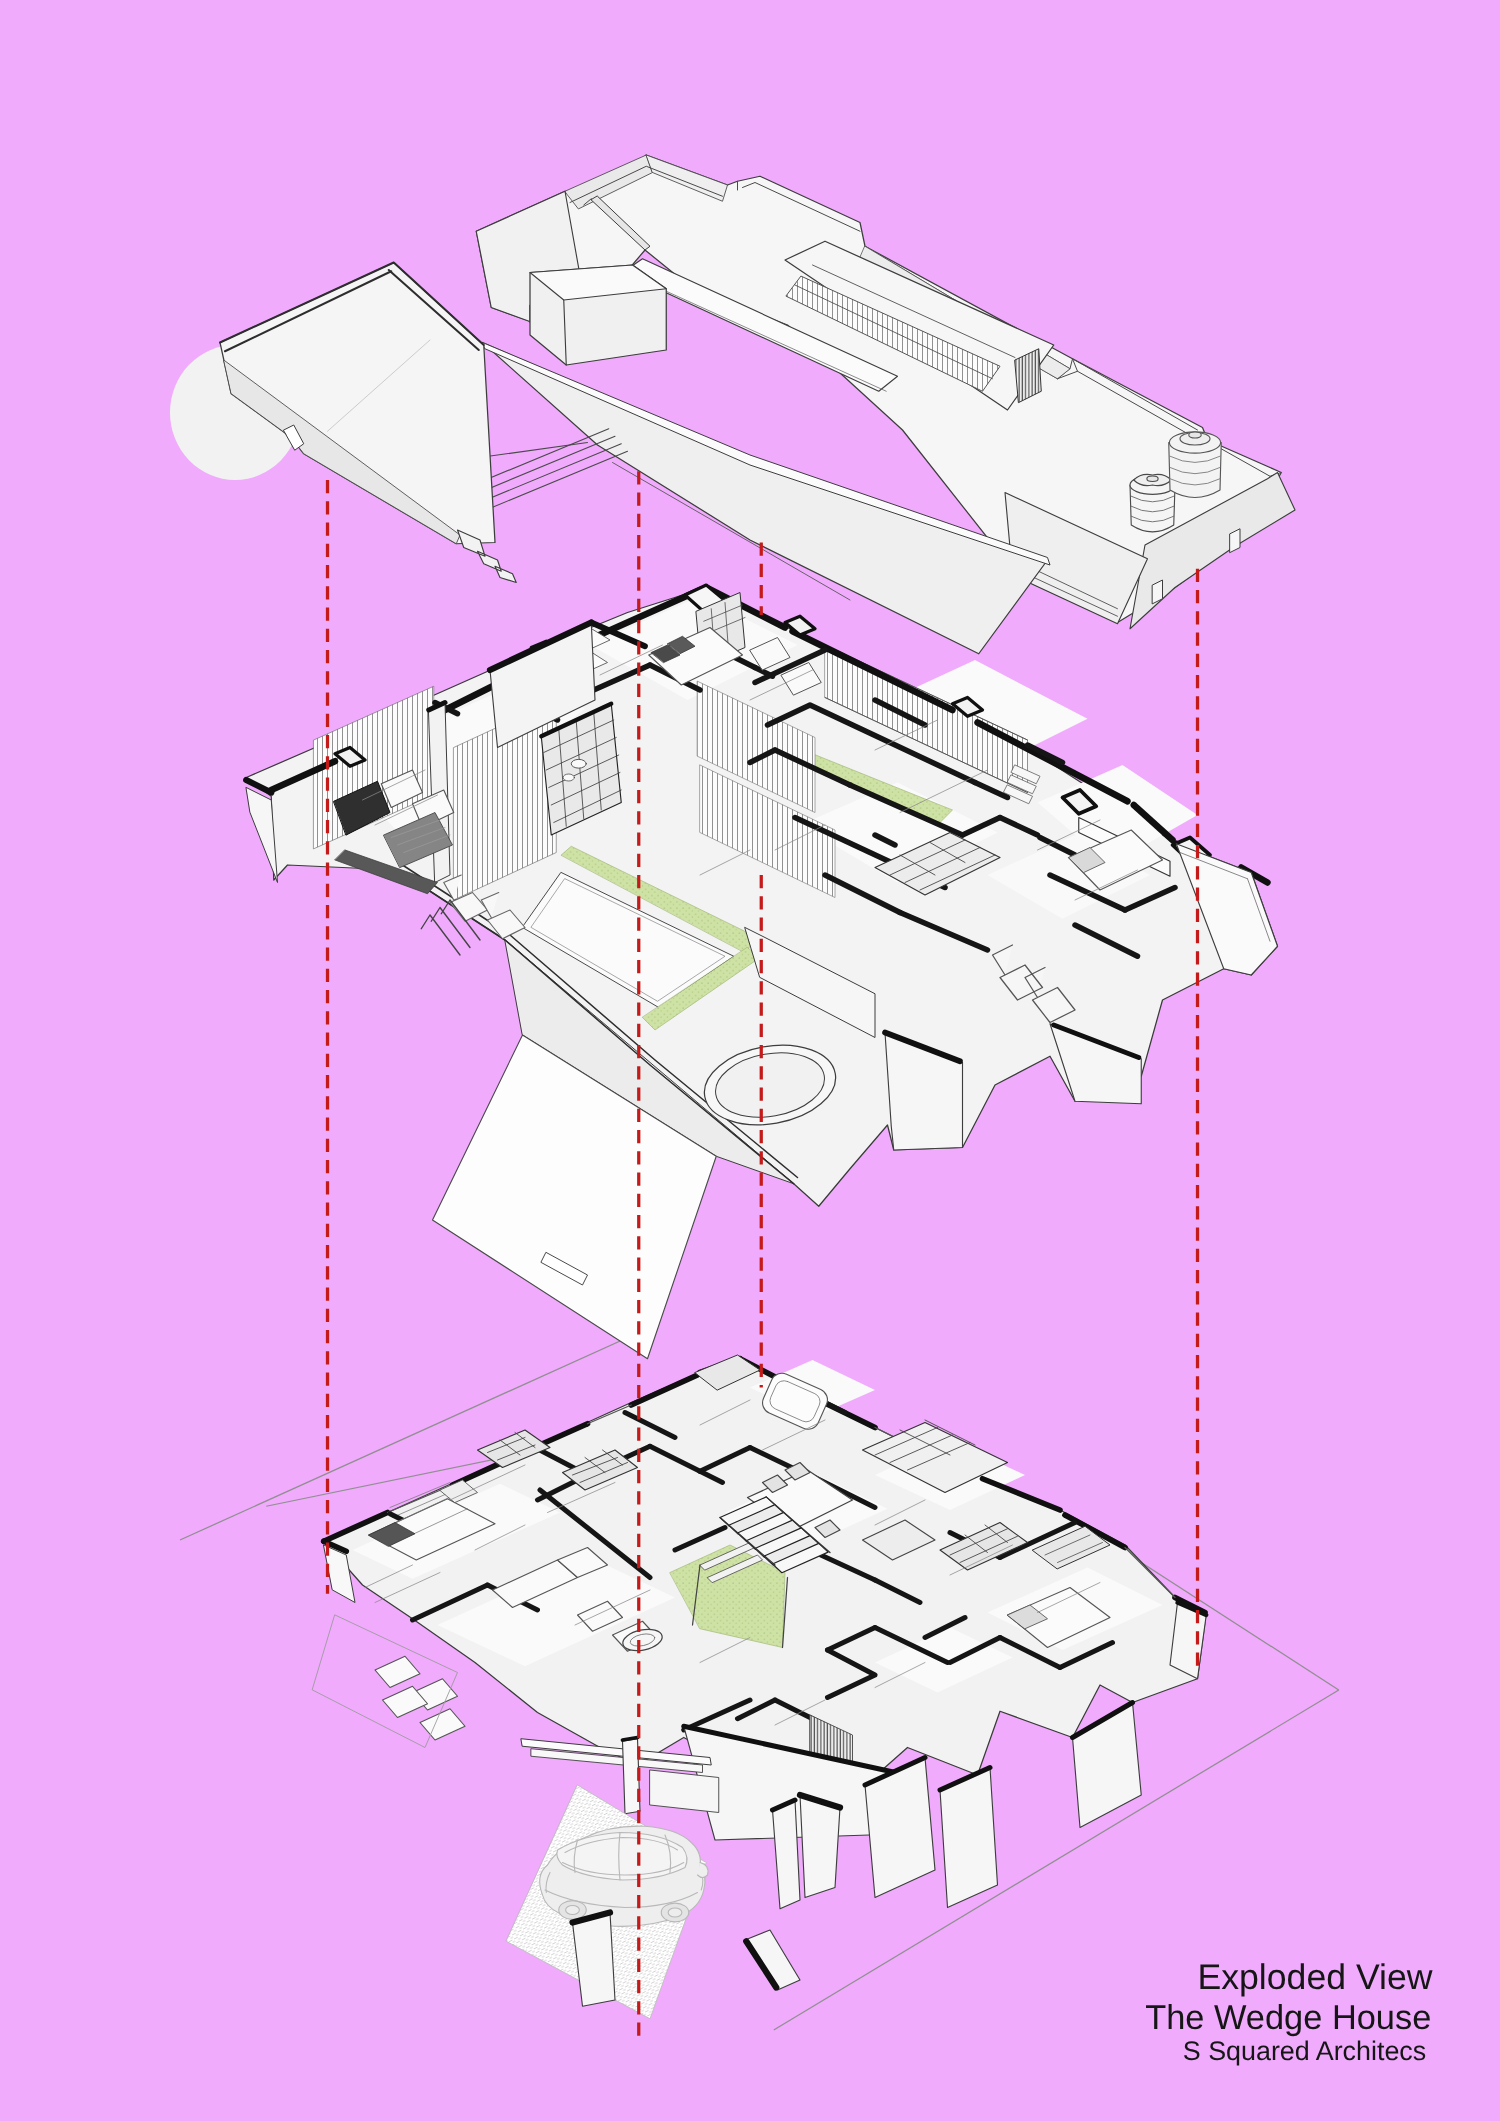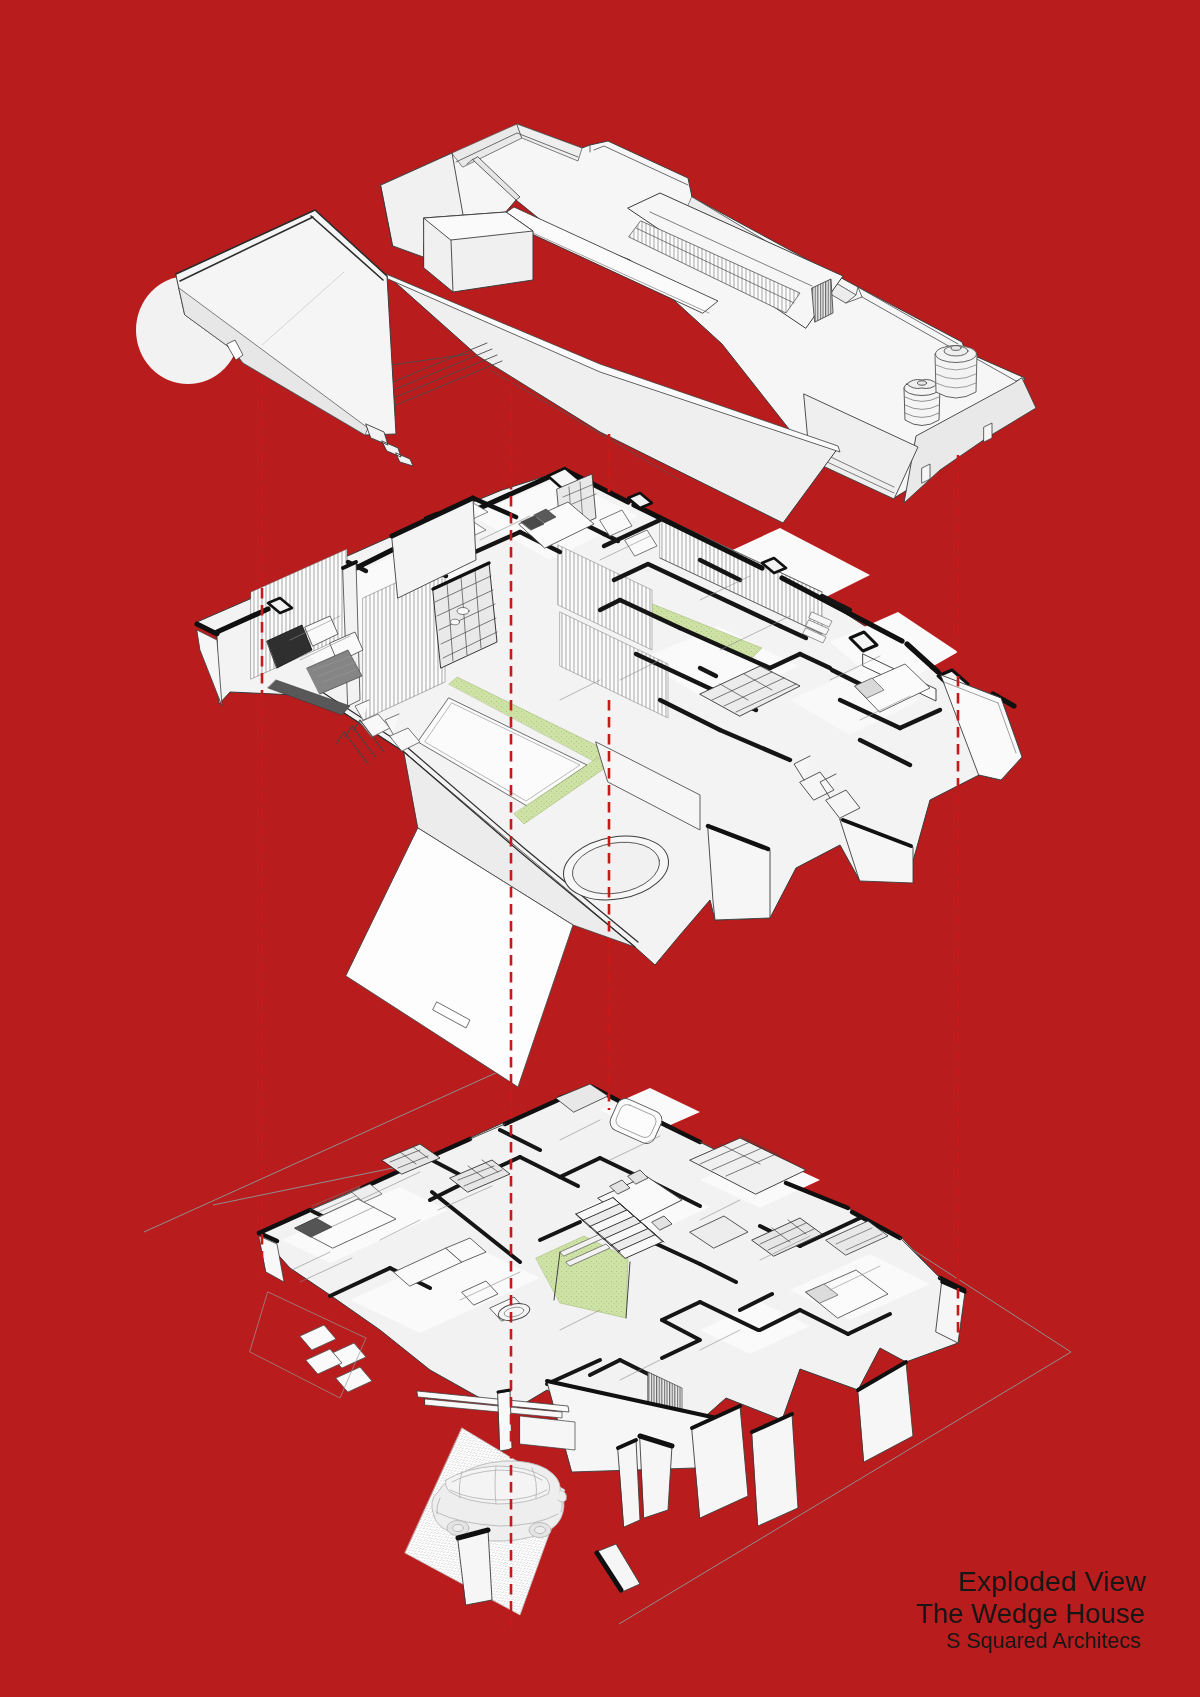--- a/index.html
+++ b/index.html
@@ -1,16 +1,16 @@
 <!DOCTYPE html>
 <html><head>
 <meta charset="utf-8">
 <style>
 html,body{margin:0;padding:0;background:#ffffff;font-family:"Liberation Sans", sans-serif;}
-#page{position:relative;width:1200px;height:1697px;background:#b91c1c;overflow:hidden;}
+#page{position:relative;width:1200px;height:1697px;background:#f0abfc;overflow:hidden;}
 svg{position:absolute;left:0;top:0;}
 .t1{font-size:28.5px;fill:#161616;}
 .t2{font-size:27.5px;fill:#161616;}
 .t3{font-size:21.5px;fill:#161616;}
 </style>
 </head>
 <body>
 <div id="page">
 <svg width="1200" height="1697" viewBox="0 0 1200 1697">
 <defs>

